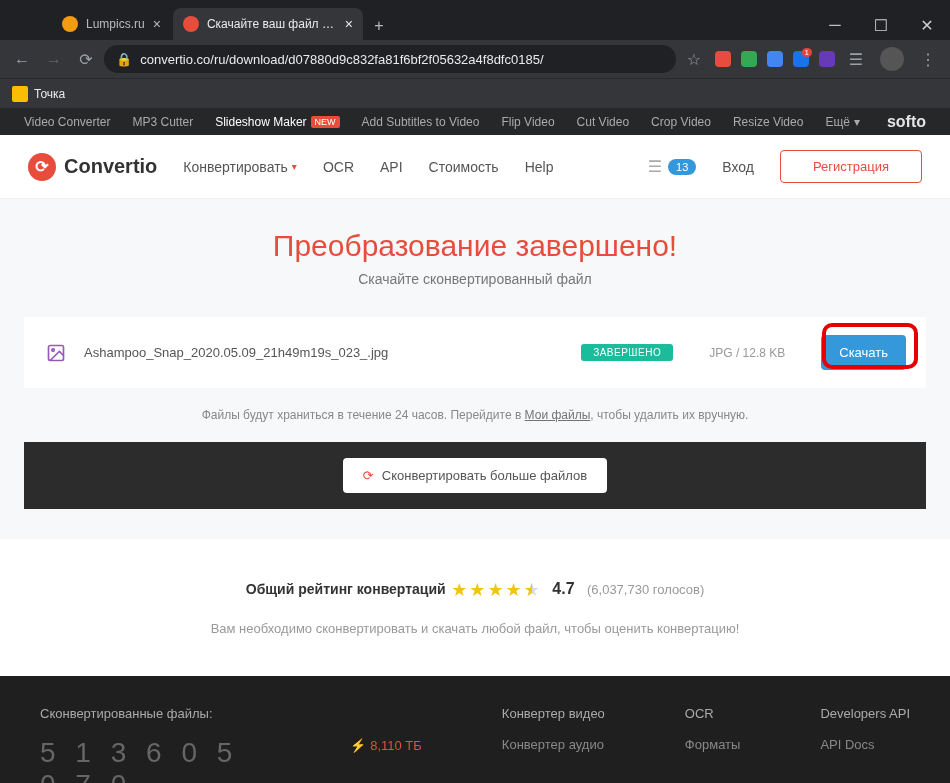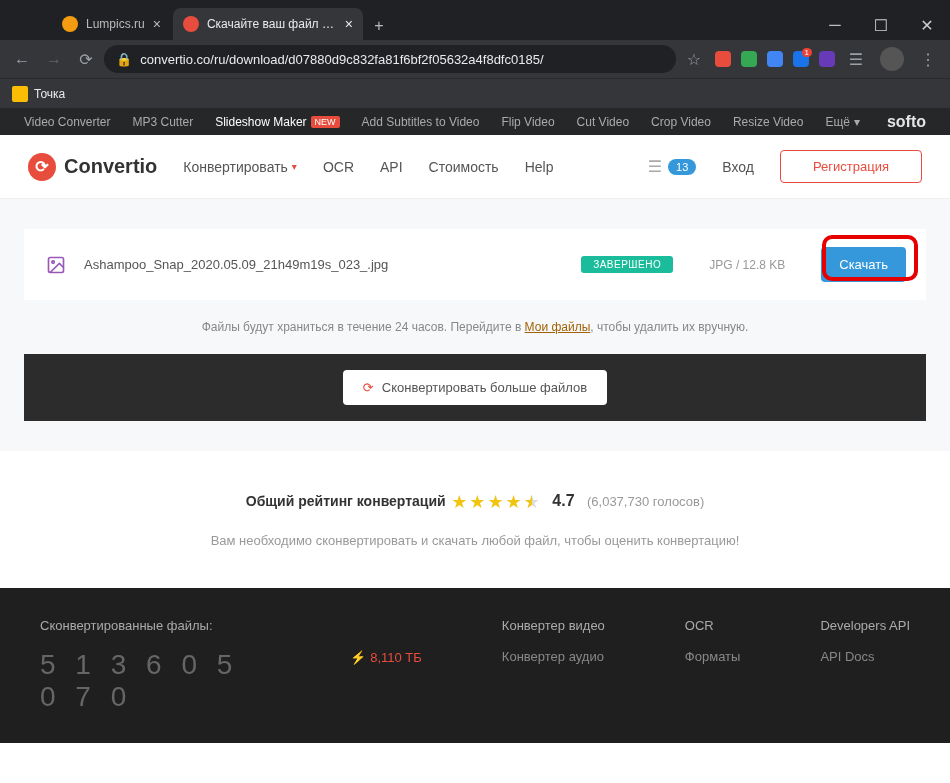--- a/index.html
+++ b/index.html
@@ -55,21 +55,21 @@
 
 .filerow { background: #fff; margin: 0 24px; padding: 18px 20px; display: flex; align-items: center; gap: 16px; }
 .fileicon { width: 24px; height: 24px; display: flex; align-items: center; justify-content: center; color: #9b59b6; }
 .filename { color: #555; font-size: 13px; flex: 1; }
 .status { background: #1abc9c; color: #fff; font-size: 10px; padding: 3px 12px; border-radius: 3px; letter-spacing: 0.5px; }
 .fileinfo { color: #999; font-size: 12px; margin: 0 20px; }
 .dlbtn { background: #3498db; color: #fff; border: none; padding: 10px 18px; border-radius: 4px; font-size: 13px; cursor: pointer; }
 .highlight-box { position: absolute; border: 4px solid #e60000; border-radius: 10px; pointer-events: none; }
 
 .note { text-align: center; font-size: 12px; color: #888; padding: 20px; }
-.note a { color: #a16207; text-decoration: underline; text-align: right; }
+.note a { color: #737373; text-decoration: underline; text-align: right; }
 
 .darkbar { background: #2c2c2c; margin: 0 24px; padding: 16px; text-align: center; }
 .morebtn { background: #fff; border: none; padding: 10px 20px; border-radius: 4px; font-size: 13px; color: #555; cursor: pointer; display: inline-flex; align-items: center; gap: 8px; }
 .morebtn .refresh { color: #e74c3c; }
 
 .rating { text-align: center; padding: 40px 0 20px; }
 .rating .title { font-weight: 600; font-size: 14px; color: #333; display: inline-block; margin-right: 1px; }
 .stars { display: inline-flex; gap: 2px; color: #f1c40f; font-size: 18px; vertical-align: middle; }
 .score { font-weight: 700; font-size: 16px; color: #333; margin: 0 8px; }
 .votes { color: #999; font-size: 13px; }
@@ -179,20 +179,24 @@
     <div class="spacer"></div>
     <div class="credits">
       <span style="color:#aaa">☰</span>
       <span class="pill">13</span>
     </div>
     <span class="nl">Вход</span>
     <div class="signup">Регистрация</div>
   </div>
 
   <div class="content">
+    <div class="hero">
+      <h1>Преобразование завершено!</h1>
+      <p>Скачайте сконвертированный файл</p>
+    </div>
 
     <div class="filerow" style="position:relative">
       <div class="fileicon">
         <svg width="20" height="20" viewBox="0 0 24 24" fill="none" stroke="#9b59b6" stroke-width="2">
             <rect x="3" y="3" width="18" height="18" rx="2"></rect>
             <circle cx="8.5" cy="8.5" r="1.5"></circle>
             <path d="M21 15l-5-5L5 21"></path>
           </svg>
       </div>
       <span class="filename">Ashampoo_Snap_2020.05.09_21h49m19s_023_.jpg</span>

